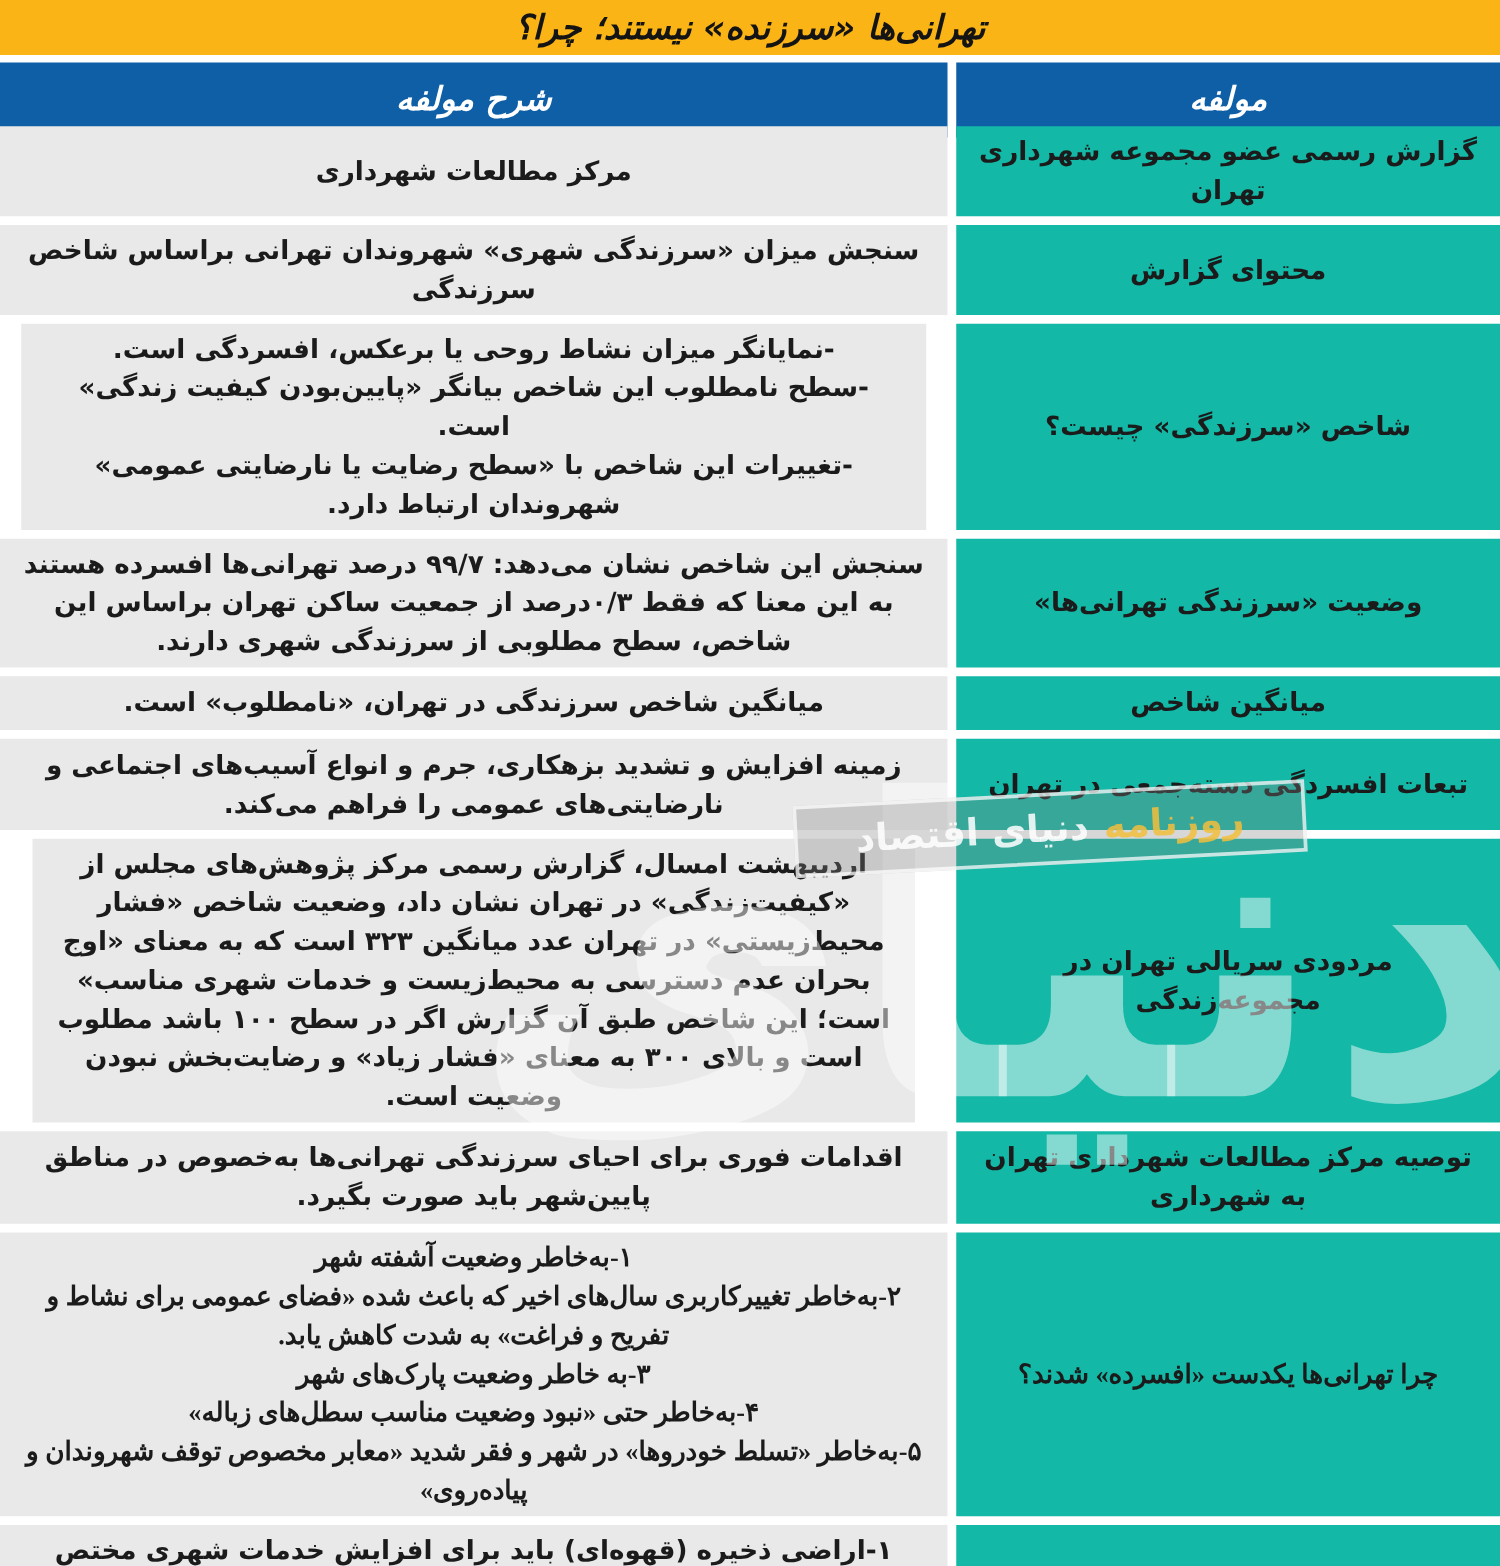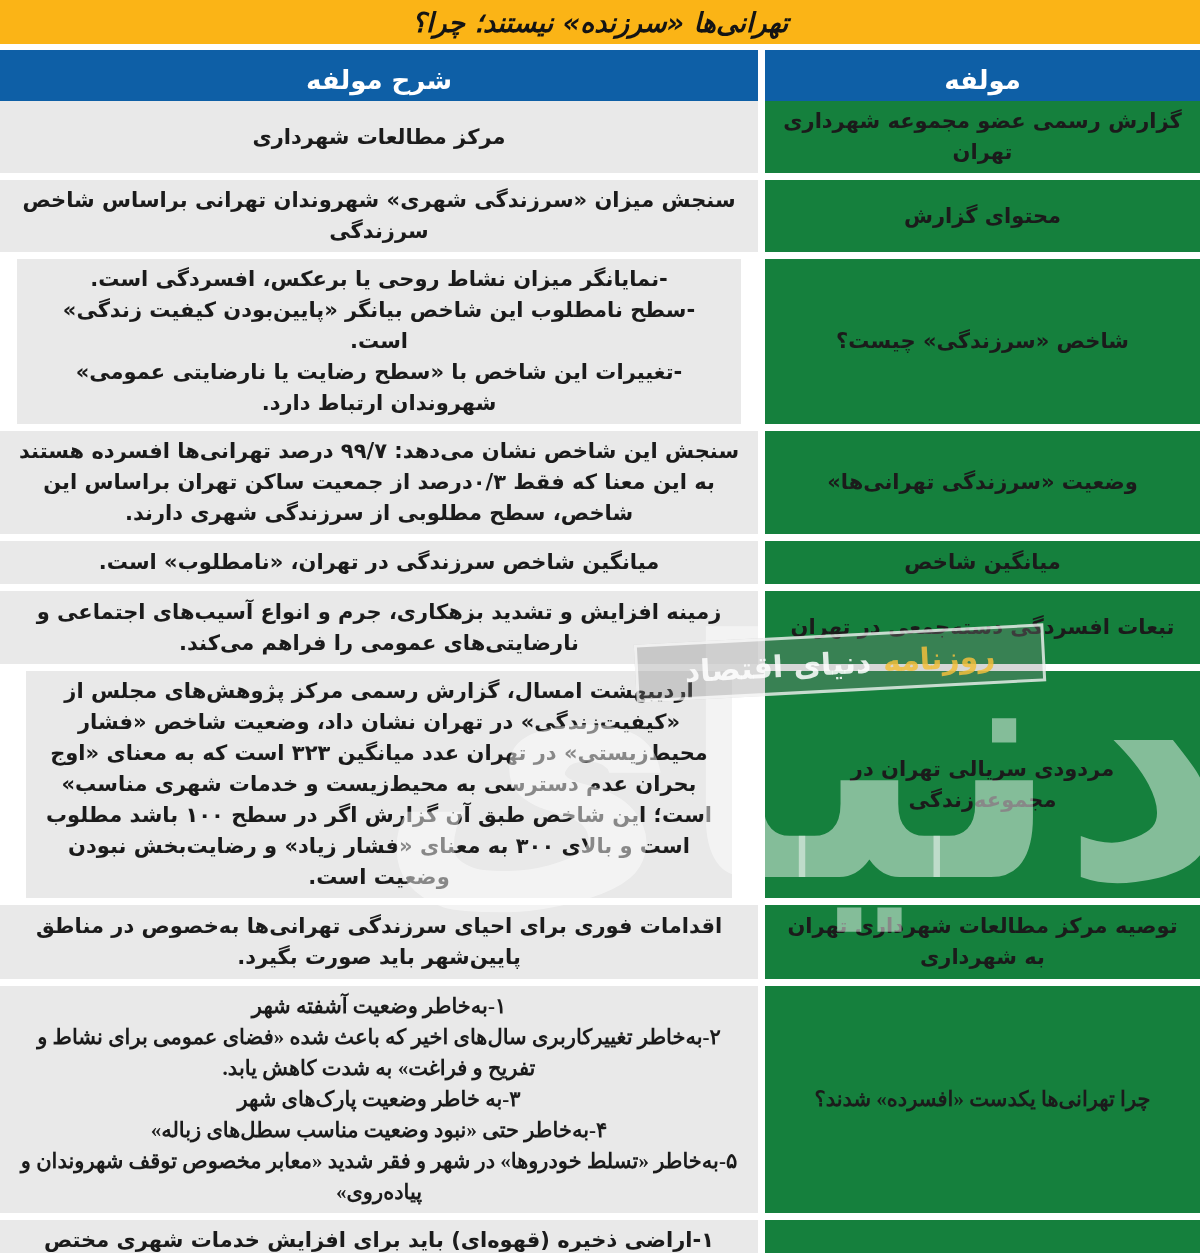--- a/index.html
+++ b/index.html
@@ -41,29 +41,29 @@
     display: flex;
     align-items: center;
     justify-content: center;
     text-align: center;
     padding: 5px 16px;
     white-space: pre-line;
     color: #1b1b1b;
     font-size: 21px;
     line-height: 31px;
   }
-  .comp { width: 435px; background: #15803d; }
+  .comp { width: 435px; background: #14b8a6; }
   .desc { flex: 1; background: #E9E9E9; }
   .header-row .cell {
     background: #0E5FA6;
     color: #ffffff;
     font-size: 26px;
   }
   .header-row { height: 44px; }
-  .header-row .cell { height: 60px; }
+  .header-row .cell { height: 60px; font-style: italic; }
   .h43  { min-height: 43px; }
   .h73  { min-height: 73px; }
   .h74  { min-height: 74px; }
   .h99  { min-height: 99px; }
   .h102 { min-height: 102px; margin-left: 17px; }
   .h165 { min-height: 165px; margin-left: 26px; }
   .h218 { min-height: 218px; font-family: Liberation Serif, serif; }
   .h229 { min-height: 229px; }
   
   .wm-big {

